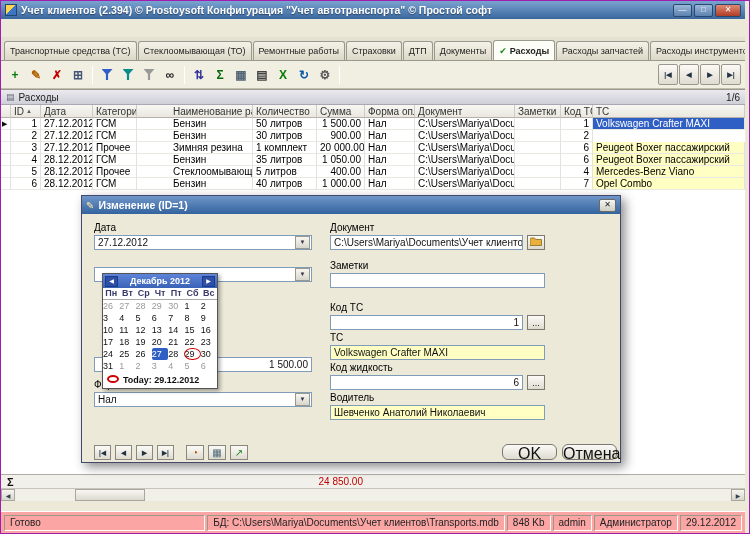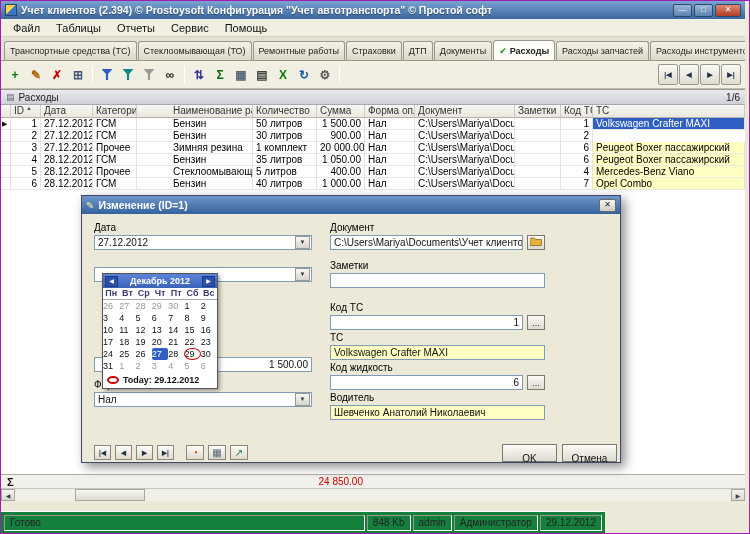--- a/index.html
+++ b/index.html
@@ -33,21 +33,21 @@
   .tb-sep{width:1px;height:18px;background:#c2bfb0;margin:0 3px;border-right:1px solid #fff;}
   .tb-nav{margin-left:auto;display:flex;gap:1px;}
   .nav-btn{font-size:7px;font-weight:bold;color:#234;background:linear-gradient(#fbfaf6,#dedbd0);border:1px solid #9a988c;}
 
   
   .content{position:absolute;top:88px;left:0;width:744px;height:412px;background:#fff;border-top:1px solid #9a988c;}
   .groupbar{height:15px;background:linear-gradient(#eaeaef,#cfcfd8);border-bottom:1px solid #a8a8b2;display:flex;align-items:center;gap:4px;padding:0 5px;font-size:10px;color:#222;}
   .grp-icon{font-size:9px;color:#667;}
   .grp-count{margin-left:auto;font-size:10px;color:#222;}
   .tbl-header{display:flex;height:13px;background:linear-gradient(#f8f7f3,#e8e6dd);font-size:10px;color:#333;}
-  .tbl-header .cell{border-right:1px solid #cfcdc3;border-bottom:1px solid #b5b3a9;display:flex;}
+  .tbl-header .cell{border-right:1px solid #cfcdc3;border-bottom:1px solid #b5b3a9;display:flex;align-items:center;}
   .sort{font-size:6px;color:#555;margin-left:2px;}
   .tbl-body{position:absolute;top:28px;left:0;right:0;bottom:27px;background:#fff;overflow:hidden;}
   .trow{display:flex;height:12px;line-height:11px;font-size:10px;background:#fff;}
   .trow .cell{border-right:1px solid #e3e3de;border-bottom:1px solid #e9e9e4;}
   .cell{padding:0 3px;overflow:hidden;white-space:nowrap;}
   .c-ind{width:10px;padding:0 1px;font-size:7px;color:#111;display:flex;align-items:center;}
   .c-id{width:30px;text-align:right;}
   .c-date{width:52px;}
   .c-category{width:44px;}
   .c-name{width:116px;padding-left:36px;}
@@ -62,80 +62,73 @@
   .veh.sel{background:#2f5fc4;color:#fff;}
   .sumrow{position:absolute;left:0;right:0;bottom:13px;height:14px;background:#f1f0ea;border-top:1px solid #b0aea4;font-size:10px;}
   .sum-sigma{position:absolute;left:6px;top:1px;font-weight:bold;font-size:11px;color:#111;}
   .sum-val{position:absolute;left:316px;width:48px;top:1px;text-align:right;color:#c00000;padding-right:2px;}
   .hscroll{position:absolute;left:0;right:0;bottom:0;height:13px;background:#f0efe8;border-top:1px solid #c8c6bc;display:flex;}
   .hs-btn{width:14px;height:12px;padding:0;font-size:6px;color:#345;background:linear-gradient(#f6f5f0,#d9d7cc);border:1px solid #a9a79d;}
   .hs-track{flex:1;position:relative;}
   .hs-thumb{position:absolute;left:60px;width:70px;top:0;bottom:0;background:linear-gradient(#f8f7f3,#dcdad0);border:1px solid #a9a79d;}
 
   
-  .statusbar{position:absolute;left:0;bottom:0;width:604px;height:22px;background:#15803d;border-top:1px solid #fff;display:flex;align-items:center;gap:2px;padding:0 3px;}
+  .statusbar{position:absolute;left:0;bottom:0;width:744px;height:22px;background:#fca5a5;border-top:1px solid #fff;display:flex;align-items:center;gap:2px;padding:0 3px;}
   .sb-panel{height:16px;line-height:14px;font-size:10px;color:#222;padding:0 5px;border:1px solid;border-color:#9a9888 #fdfdfb #fdfdfb #9a9888;white-space:nowrap;overflow:hidden;}
   .sb-ready{flex:1;}
 
   
   .dialog{position:absolute;left:80px;top:194px;width:540px;height:268px;background:#ece9d8;border:1px solid #44486a;box-shadow:4px 4px 10px rgba(0,0,0,.45);z-index:10;}
   .dlg-title{height:18px;background:linear-gradient(#6f96c9,#33639e);color:#fff;font-weight:bold;font-size:10.5px;display:flex;align-items:center;gap:4px;padding:0 4px;}
   .dlg-icon{color:#ffe9a8;font-size:10px;}
   .dlg-close{margin-left:auto;width:17px;height:13px;padding:0;font-size:8px;line-height:10px;color:#222;background:linear-gradient(#f6f6f4,#cfcdc4);border:1px solid #6a6a66;border-radius:2px;}
   .dlg-body{position:relative;height:249px;font-size:10px;}
   .pos{position:absolute;}
   .fld-label{height:10px;line-height:10px;font-size:10px;color:#000;margin-bottom:2px;white-space:nowrap;}
   .input{height:15px;background:#fff;border:1px solid #7f9db9;display:flex;align-items:center;padding:0 3px;overflow:hidden;white-space:nowrap;font-size:10px;color:#111;}
   .input.yellow{background:#ffffc4;}
   .input.num .val{margin-left:auto;}
   .val{white-space:nowrap;}
   .combo-btn{margin-left:auto;margin-right:-2px;width:15px;height:13px;flex:0 0 auto;background:linear-gradient(#f7f6f2,#d8d6cb);border:1px solid #9a988c;font-size:6px;line-height:11px;text-align:center;color:#334;}
   .mini-btn{width:18px;height:15px;padding:0;background:linear-gradient(#fbfaf7,#dedbd0);border:1px solid #7a7870;font-size:9px;line-height:10px;text-align:center;color:#222;}
   .row-flex{display:flex;gap:4px;align-items:flex-end;}
-  .btn{height:16px;width:55px;padding:8px;background:linear-gradient(#fbfaf7,#dedbd0);border:1px solid #7a7870;border-radius:0;font-size:10px;color:#111;text-align:center;}
+  .btn{height:16px;width:55px;padding:0;background:linear-gradient(#fbfaf7,#dedbd0);border:1px solid #7a7870;border-radius:6px;font-size:16px;color:#111;text-align:center;}
   .dnav-btn{width:17px;height:15px;padding:0;font-size:6.5px;font-weight:bold;color:#234;background:linear-gradient(#fbfaf7,#dedbd0);border:1px solid #8a887c;}
   .tool-btn{width:18px;height:15px;padding:0;background:linear-gradient(#fbfaf7,#dedbd0);border:1px solid #8a887c;font-size:10px;line-height:12px;}
   .t1{color:#b05000;} .t2{color:#506878;} .t3{color:#1a7a1a;}
 
   
   .calendar{position:absolute;left:20px;top:59px;width:116px;background:#fff;border:1px solid #555;box-shadow:2px 2px 4px rgba(0,0,0,.35);z-index:5;font-size:9px;}
   .cal-head{height:14px;background:linear-gradient(#5d84d8,#3a62b6);color:#fff;display:flex;align-items:center;justify-content:space-between;padding:0 2px;font-weight:bold;font-size:9px;}
   .cal-nav{width:13px;height:11px;padding:0;background:#2d4fa6;color:#fff;border:1px solid #1a3a8e;font-size:6px;line-height:9px;text-align:center;}
   .cal-days{display:grid;grid-template-columns:repeat(7,1fr);border-bottom:1px solid #a9a9a9;color:#3a3a6a;font-weight:bold;}
   .cal-days span{text-align:center;height:11px;line-height:11px;}
   .cal-grid{display:grid;grid-template-columns:repeat(7,1fr);}
   .cal-cell{position:relative;text-align:left;height:12px;line-height:12px;color:#111;}
   .cal-out{color:#999;}
   .cal-sel{background:#2f5fc4;color:#fff;border-radius:2px;}
   .cal-today::after{content:"";position:absolute;left:0;right:0;top:0;bottom:0;border:1px solid #c00;border-radius:50%;}
-  .cal-footer{display:flex;align-items:center;gap:4px;padding:3px 4px;font-weight:bold;font-size:9px;color:#111;}
+  .cal-footer{display:flex;gap:4px;padding:3px 4px;font-weight:bold;font-size:9px;color:#111;}
   .cal-ellipse{width:12px;height:8px;border:2px solid #c00;border-radius:50%;flex:0 0 auto;}
 </style>
 </head>
 <body>
 
 <div class="window">
 
   <div class="titlebar">
     <span class="app-icon"></span>
     <span class="title-text">Учет клиентов (2.394) © Prostoysoft  Конфигурация "Учет автотранспорта" © Простой софт</span>
     <span class="win-btns">
       <button class="win-btn">—</button>
       <button class="win-btn">□</button>
       <button class="win-btn close">✕</button>
     </span>
   </div>
 
-  <div class="menubar" id="menubar">
-      <span class="menu-item">Файл</span>
-      <span class="menu-item">Таблицы</span>
-      <span class="menu-item">Отчеты</span>
-      <span class="menu-item">Сервис</span>
-      <span class="menu-item">Помощь</span>
-    </div>
 
   <div class="tabstrip" id="tabstrip">
       <div class="tab">
         <span class="tab-label">Транспортные средства (ТС)</span>
       </div>
       <div class="tab">
         <span class="tab-label">Стеклоомывающая (ТО)</span>
       </div>
       <div class="tab">
         <span class="tab-label">Ремонтные работы</span>
@@ -354,20 +347,21 @@
       <button class="hs-btn">◀</button>
       <div class="hs-track">
         <div class="hs-thumb"></div>
       </div>
       <button class="hs-btn">▶</button>
     </div>
   </div>
 
   <div class="statusbar">
     <span class="sb-panel sb-ready">Готово</span>
+    <span class="sb-panel">БД: C:\Users\Mariya\Documents\Учет клиентов\Transports.mdb</span>
     <span class="sb-panel">848 Kb</span>
     <span class="sb-panel">admin</span>
     <span class="sb-panel">Администратор</span>
     <span class="sb-panel">29.12.2012</span>
   </div>
 
   <div class="dialog">
     <div class="dlg-title">
       <span class="dlg-icon">✎</span>
       <span>Изменение (ID=1)</span>

